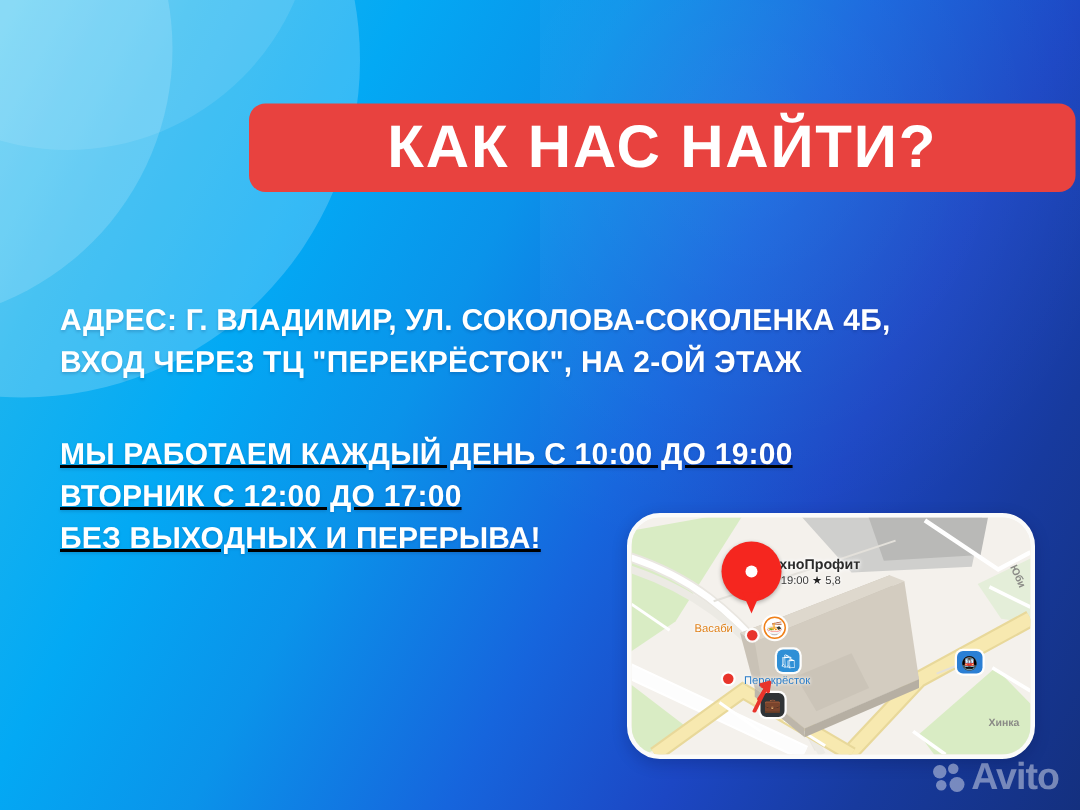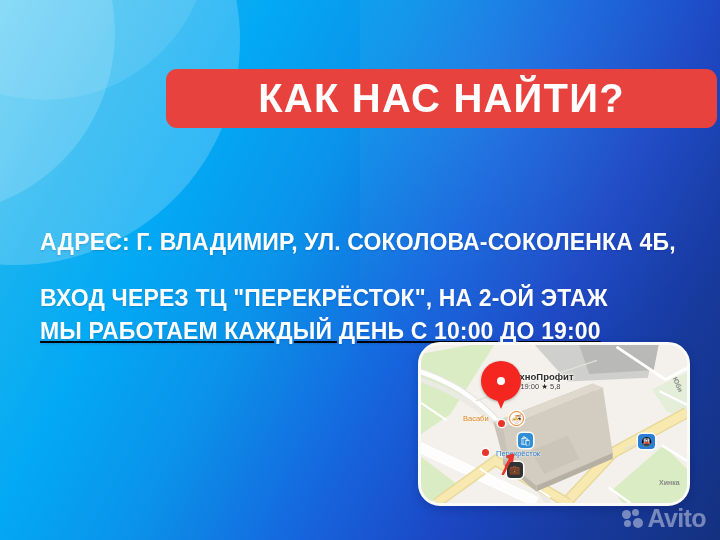--- a/index.html
+++ b/index.html
@@ -77,27 +77,26 @@
     width:660px;
   }
   #hours-block{
     position:absolute;
     left:40px; top:289px;
     width:600px;
     text-decoration:underline;
   }
   .line{
     color:#ffffff;
-    font-size:23px;
+    font-size:20px;
     font-weight:bold;
     letter-spacing:0.15px;
     line-height:28px;
     white-space:nowrap;
     text-shadow:0 1px 2px rgba(0,20,70,0.18);
-    margin-top:28px;
   }
 
   
   #map-card{
     position:absolute;
     left:418px; top:342px;
     width:272px; height:164px;
     border-radius:22px;
     background:#f2efe9;
     border:3px solid #fbfbfa;
@@ -224,20 +223,22 @@
     <div id="title-text">КАК НАС НАЙТИ?</div>
   </div>
 
   <div id="address-block">
     <div class="line">АДРЕС: Г. ВЛАДИМИР, УЛ. СОКОЛОВА-СОКОЛЕНКА 4Б,</div>
     <div class="line">ВХОД ЧЕРЕЗ ТЦ "ПЕРЕКРЁСТОК", НА 2-ОЙ ЭТАЖ</div>
   </div>
 
   <div id="hours-block">
     <div class="line">МЫ РАБОТАЕМ КАЖДЫЙ ДЕНЬ С 10:00 ДО 19:00</div>
+    <div class="line">ВТОРНИК С 12:00 ДО 17:00</div>
+    <div class="line">БЕЗ ВЫХОДНЫХ И ПЕРЕРЫВА!</div>
   </div>
 
   <div id="map-card">
 
     <svg id="map-svg" viewBox="0 0 272 164" preserveAspectRatio="none">
 
       <rect x="0" y="0" width="272" height="164" fill="#f4f1ec"></rect>
 
       <polygon points="-5,10 78,-5 30,72 -5,96" fill="#d9ecc4"></polygon>
       <polygon points="-5,112 44,150 -5,169" fill="#d9ecc4"></polygon>

